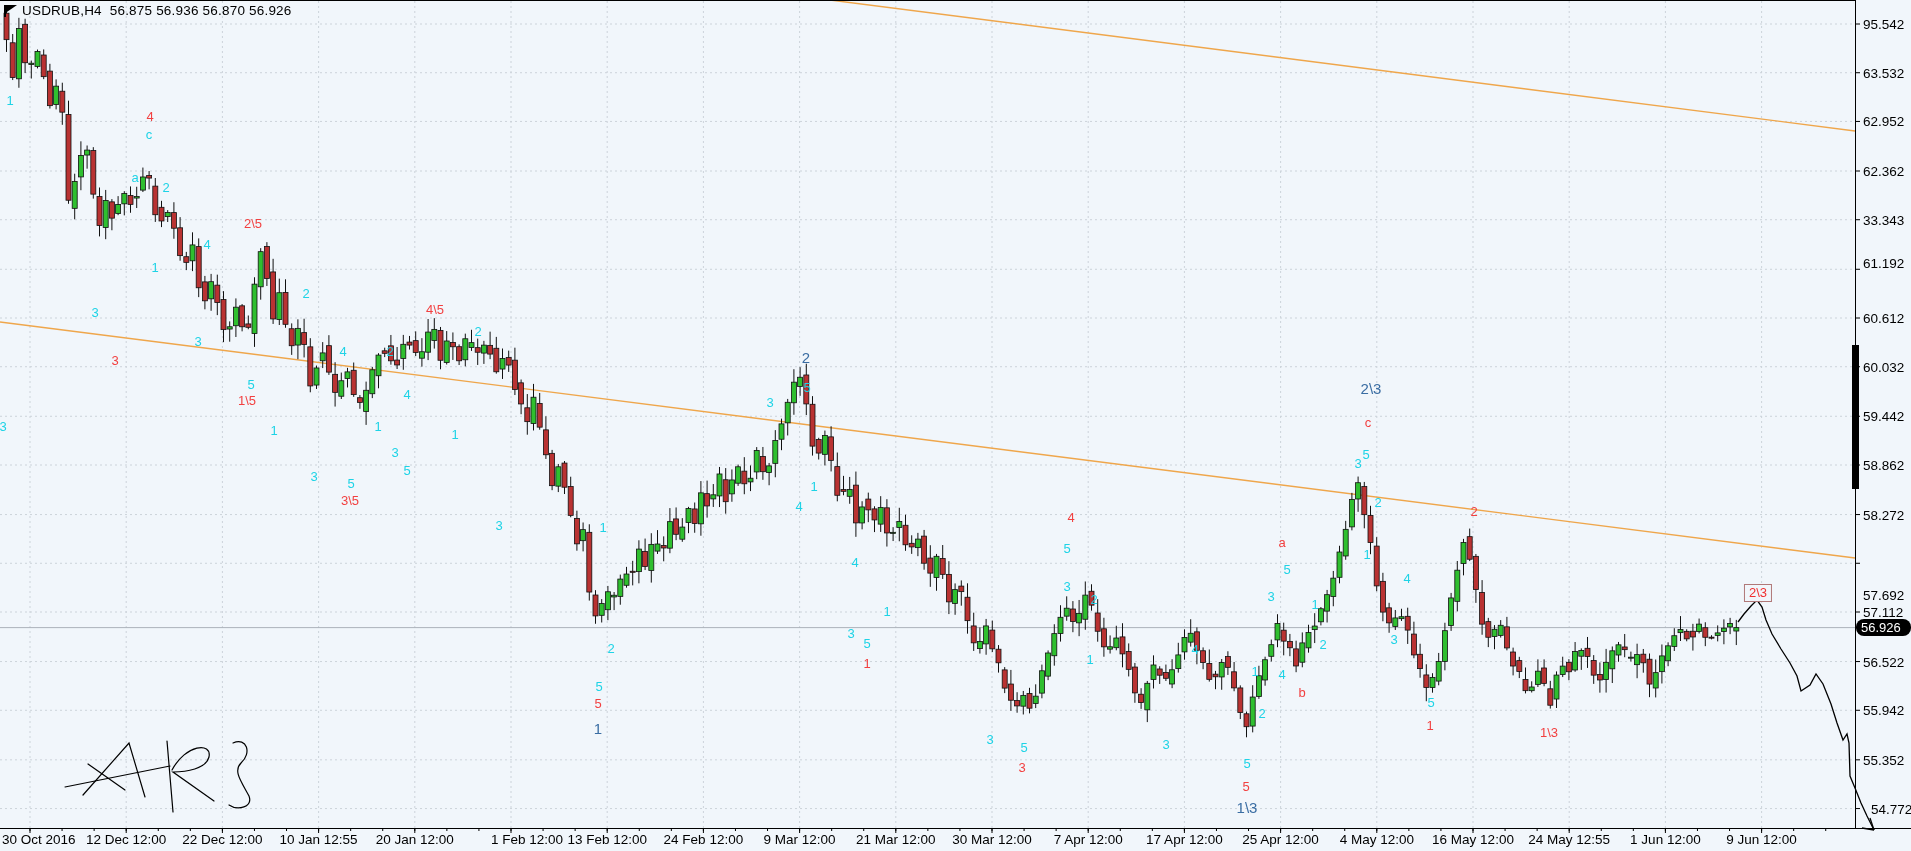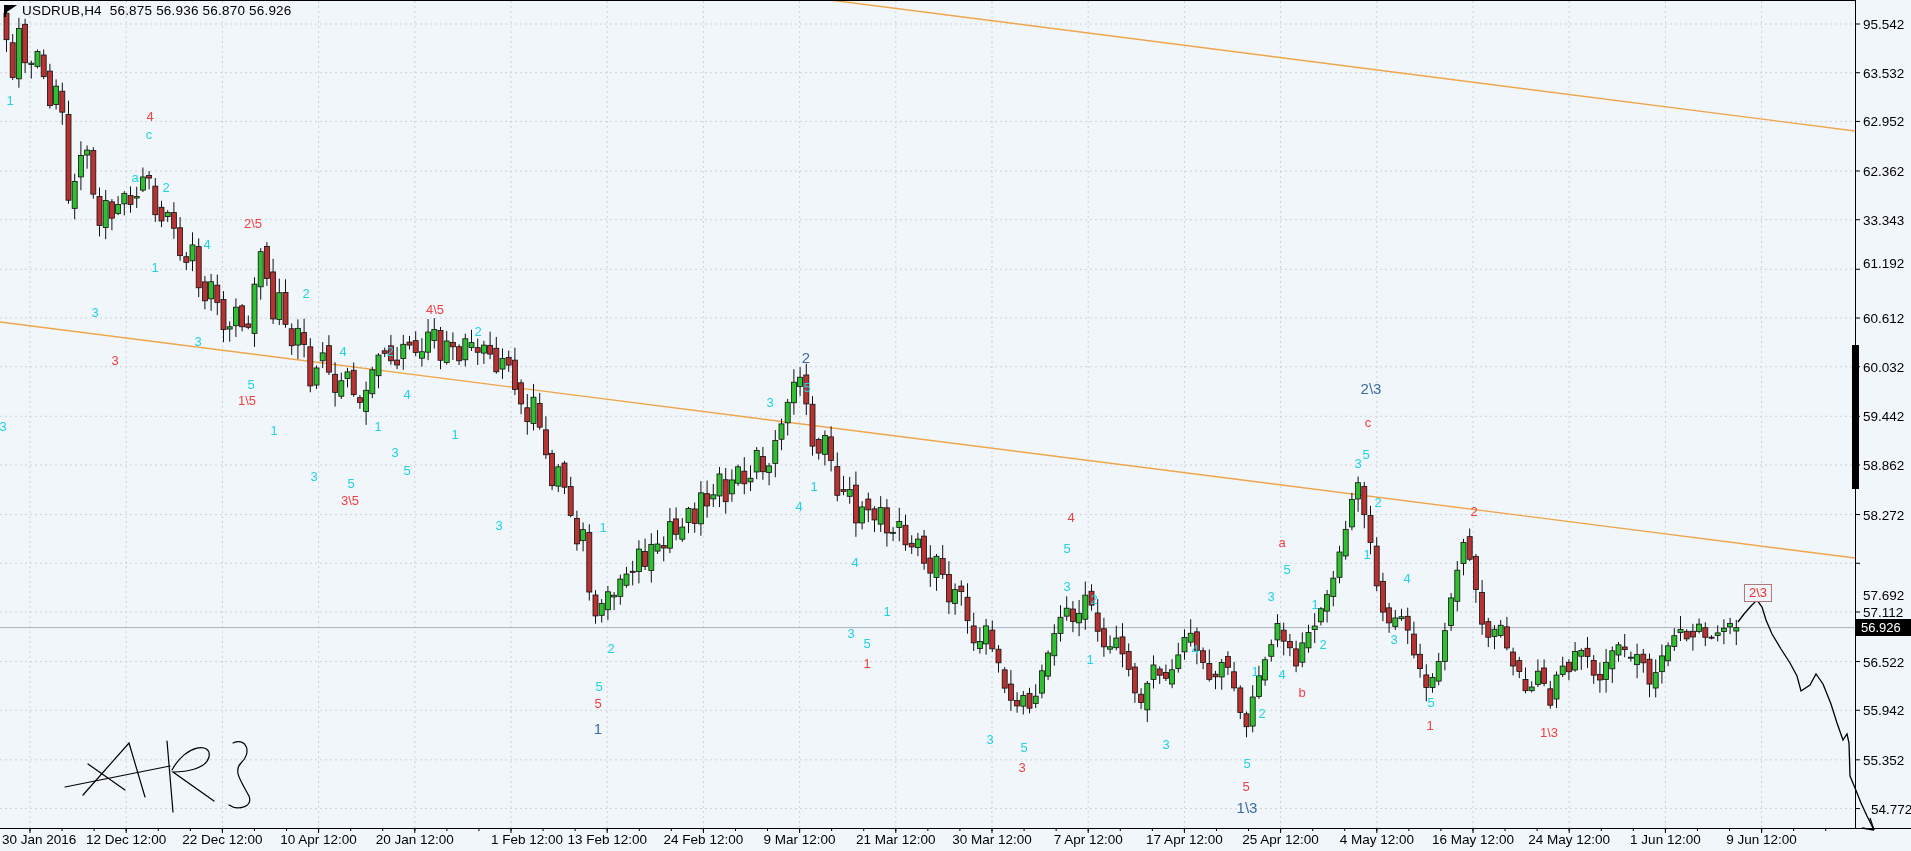--- a/index.html
+++ b/index.html
@@ -767,37 +767,37 @@
       <div class="price-tick-label" style="top: 366.72px;">60.032</div>
       <div class="price-tick-label" style="top: 416.28px;">59.442</div>
       <div class="price-tick-label" style="top: 465px;">58.862</div>
       <div class="price-tick-label" style="top: 514.56px;">58.272</div>
       <div class="price-tick-label" style="top: 563.28px; margin-top: 32px;">57.692</div>
       <div class="price-tick-label" style="top: 612px;">57.112</div>
       <div class="price-tick-label" style="top: 661.56px;">56.522</div>
       <div class="price-tick-label" style="top: 710.28px;">55.942</div>
       <div class="price-tick-label" style="top: 759.84px;">55.352</div>
       <div class="price-tick-label" style="top: 808.56px; margin-left: 8px;">54.772</div>
-      <div class="time-tick-label" style="left: 2px; transform: none;">30 Jan 2016</div>
+      <div class="time-tick-label" style="left: 2px; transform: none;">30 Oct 2016</div>
       <div class="time-tick-label" style="left: 126.2px;">12 Dec 12:00</div>
       <div class="time-tick-label" style="left: 222.4px;">22 Dec 12:00</div>
-      <div class="time-tick-label" style="left: 318.6px;">10 Apr 12:00</div>
+      <div class="time-tick-label" style="left: 318.6px;">10 Jan 12:55</div>
       <div class="time-tick-label" style="left: 414.8px;">20 Jan 12:00</div>
       <div class="time-tick-label" style="left: 511px; margin-left: 16px;">1 Feb 12:00</div>
       <div class="time-tick-label" style="left: 607.2px;">13 Feb 12:00</div>
       <div class="time-tick-label" style="left: 703.4px;">24 Feb 12:00</div>
       <div class="time-tick-label" style="left: 799.6px;">9 Mar 12:00</div>
       <div class="time-tick-label" style="left: 895.8px;">21 Mar 12:00</div>
       <div class="time-tick-label" style="left: 992px;">30 Mar 12:00</div>
       <div class="time-tick-label" style="left: 1088.2px;">7 Apr 12:00</div>
       <div class="time-tick-label" style="left: 1184.4px;">17 Apr 12:00</div>
       <div class="time-tick-label" style="left: 1280.6px;">25 Apr 12:00</div>
       <div class="time-tick-label" style="left: 1376.8px;">4 May 12:00</div>
       <div class="time-tick-label" style="left: 1473px;">16 May 12:00</div>
-      <div class="time-tick-label" style="left: 1569.2px;">24 May 12:00</div>
+      <div class="time-tick-label" style="left: 1569.2px;">24 May 12:55</div>
       <div class="time-tick-label" style="left: 1665.4px;">1 Jun 12:00</div>
       <div class="time-tick-label" style="left: 1761.6px;">9 Jun 12:00</div>
       <div class="wave-label wave-aqua" style="left: 10px; top: 100px;">1</div>
       <div class="wave-label wave-aqua" style="left: 149px; top: 134px;">c</div>
       <div class="wave-label wave-aqua" style="left: 135px; top: 177px;">a</div>
       <div class="wave-label wave-aqua" style="left: 166px; top: 187px;">2</div>
       <div class="wave-label wave-aqua" style="left: 207px; top: 244px;">4</div>
       <div class="wave-label wave-aqua" style="left: 155px; top: 267px;">1</div>
       <div class="wave-label wave-aqua" style="left: 95px; top: 312px;">3</div>
       <div class="wave-label wave-aqua" style="left: 306px; top: 293px;">2</div>
@@ -865,15 +865,15 @@
       <div class="wave-label wave-red" style="left: 1246px; top: 786px;">5</div>
       <div class="wave-label wave-red" style="left: 1368px; top: 422px;">c</div>
       <div class="wave-label wave-red" style="left: 1474px; top: 511px;">2</div>
       <div class="wave-label wave-red" style="left: 1430px; top: 725px;">1</div>
       <div class="wave-label wave-red" style="left: 1549px; top: 732px;">1\3</div>
       <div class="wave-label wave-blue" style="left: 806px; top: 357px;">2</div>
       <div class="wave-label wave-blue" style="left: 1371px; top: 388px;">2\3</div>
       <div class="wave-label wave-blue" style="left: 598px; top: 728px;">1</div>
       <div class="wave-label wave-blue" style="left: 1247px; top: 807px;">1\3</div>
     </div>
-  <div class="price-badge" style="top:619px;">56.926</div>
+  <div class="price-badge" style="top:619px;border-radius:8px;">56.926</div>
   <div class="boxed-label" style="left:1758px;top:593px;">2\3</div>
 </div>
 
 </body></html>

